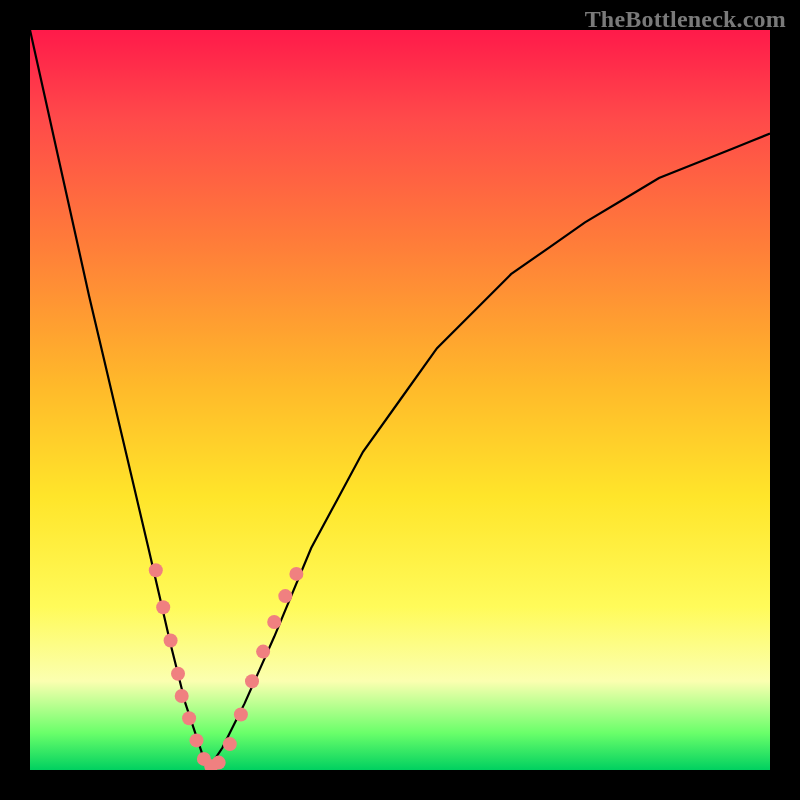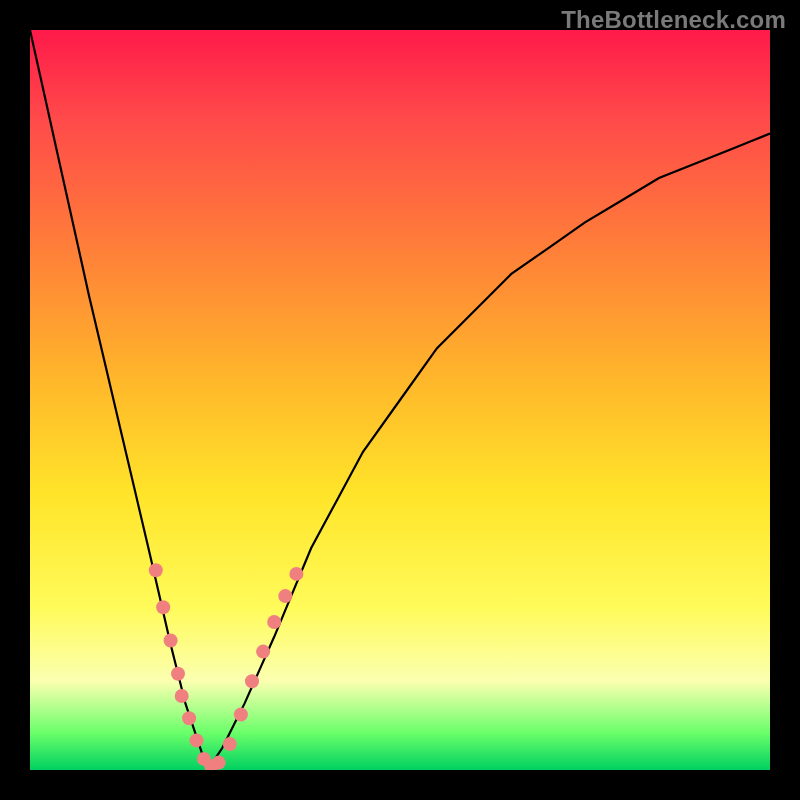--- a/index.html
+++ b/index.html
@@ -33,21 +33,21 @@
       #fffb5a 78%,
       #fbffb0 88%,
       #6aff6a 95%,
       #00d060 100%
     );
   }
   .watermark {
     position: absolute;
     top: 6px;
     right: 14px;
-    font-family: Liberation Sans, sans-serif;
+    font-family: Liberation Serif, serif;
     font-size: 24px;
     font-weight: 600;
     color: #7a7a7a;
     letter-spacing: 0.2px;
   }
   svg.curves {
     position: absolute;
     left: 0;
     top: 0;
     width: 740px;

